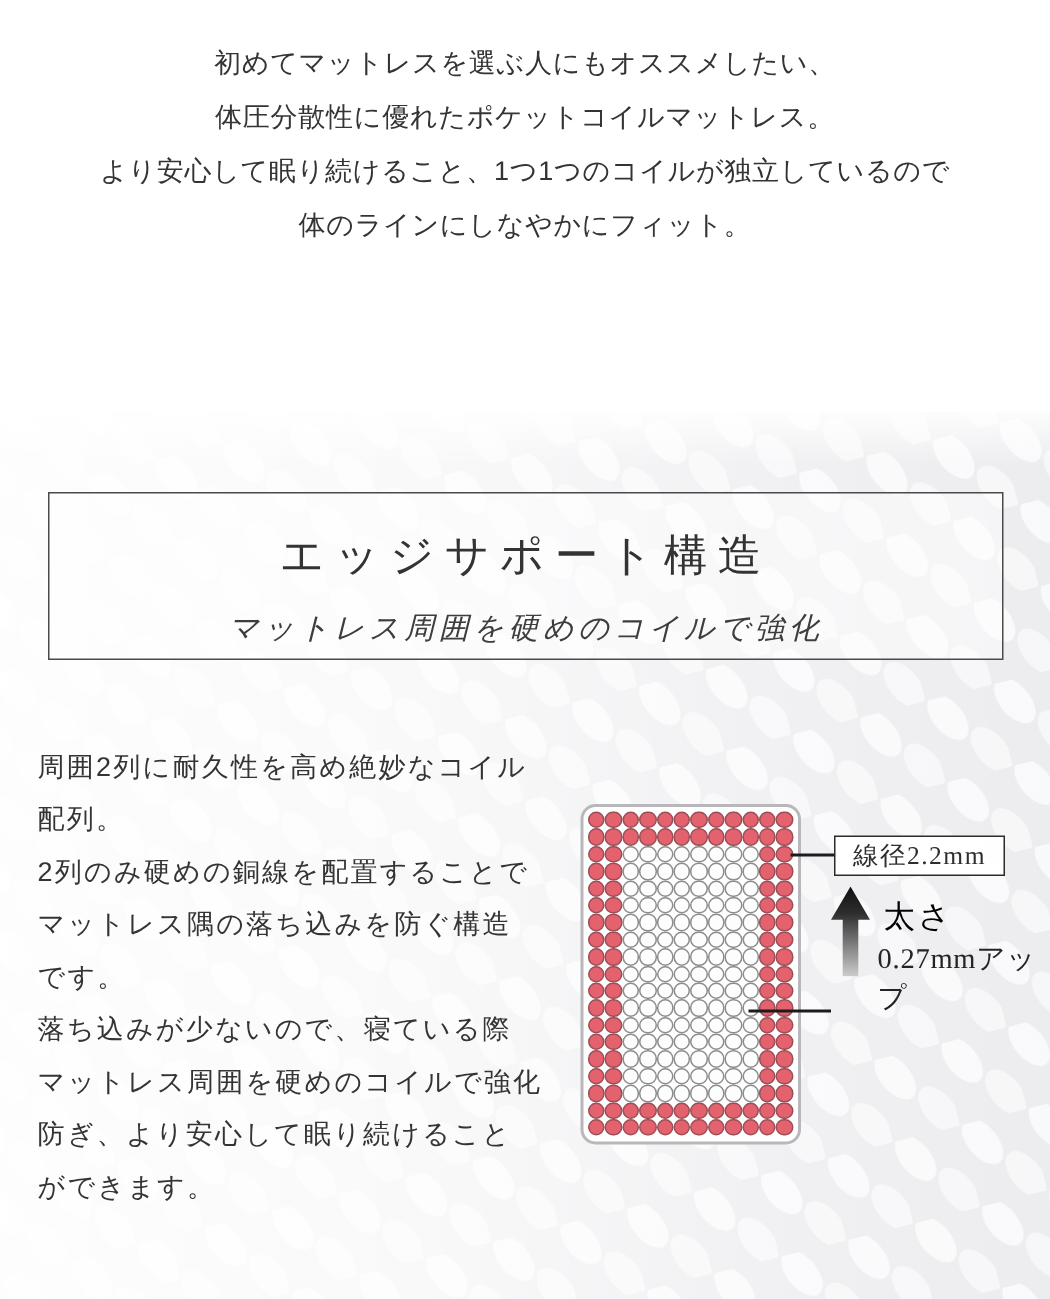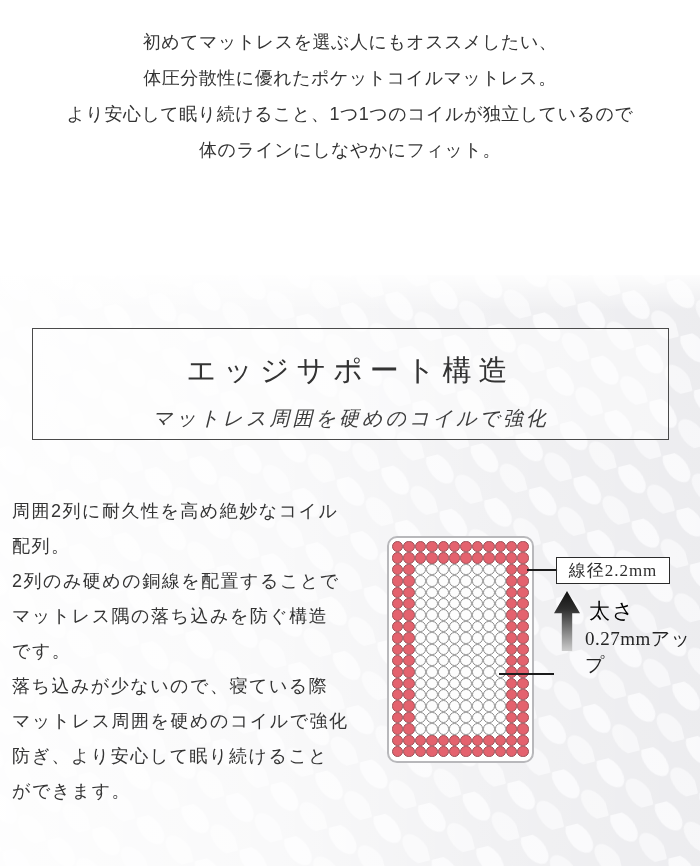--- a/index.html
+++ b/index.html
@@ -62,21 +62,21 @@
     margin-top: 14px;
     font-size: 20px;
     letter-spacing: 3px;
     color: #3d3d3d;
     font-style: italic;
   }
 
   
   .description {
     position: absolute;
-    left: 12px; top: 494px;
+    left: 25px; top: 494px;
     width: 352px;
     font-size: 18px;
     line-height: 35px;
     letter-spacing: 1.5px;
     color: #343434;
   }
 
   
   .coil-container {
     position: absolute;

